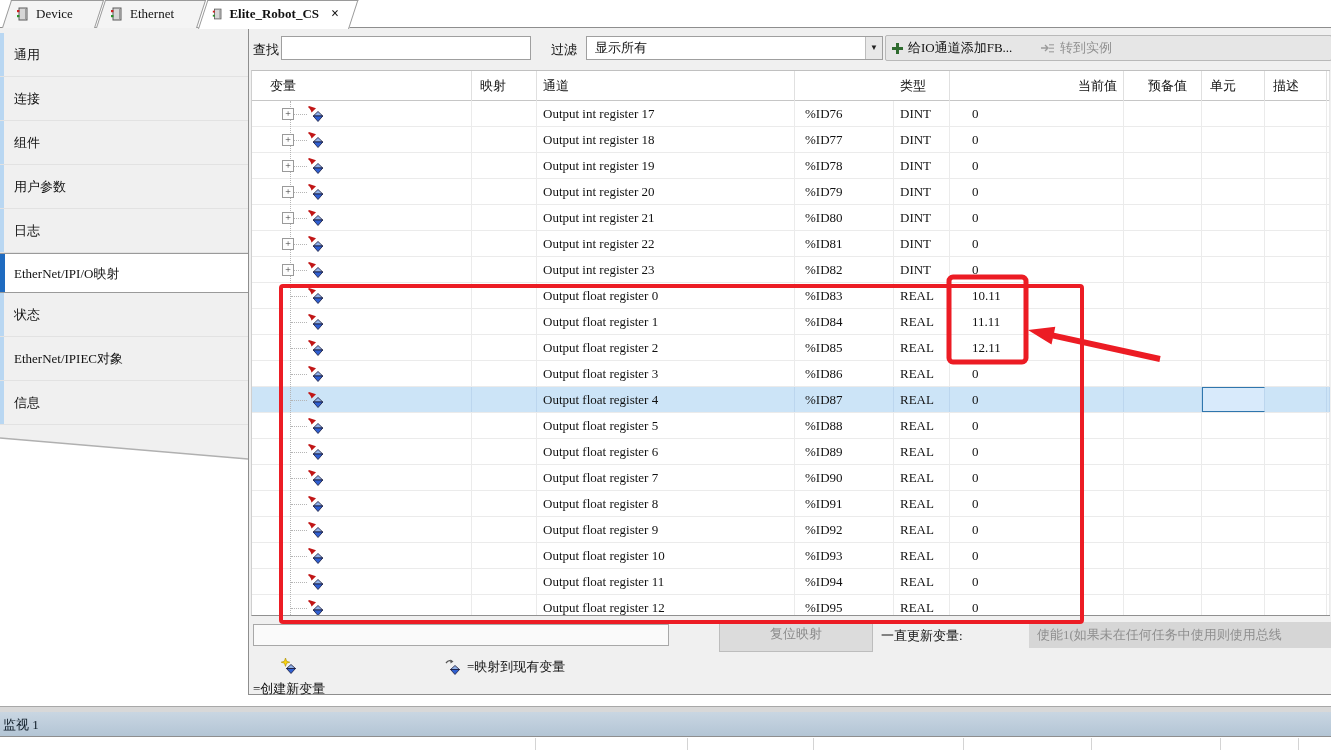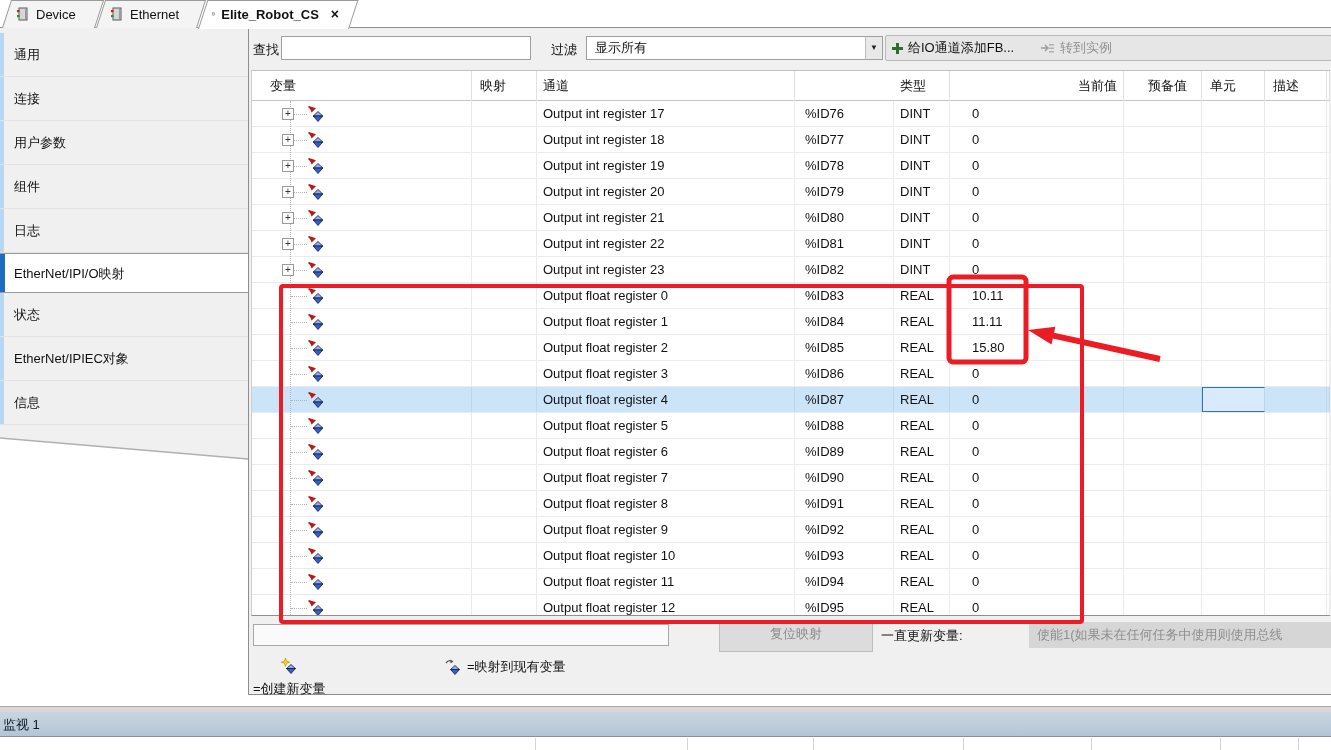--- a/index.html
+++ b/index.html
@@ -1,21 +1,21 @@
 <!DOCTYPE html>
 <html><head>
 <meta charset="utf-8">
 <style>
   :root{
     --red:#ec1c24; --sel:#cce4f7; --grid:#ebebeb; --panelgray:#f0f0f0;
     --border:#8e8e8e; --accent:#1f6bc0; --stripe:#b9d7f2;
   }
   *{box-sizing:border-box; margin:0; padding:0;}
   body{font-family:"Liberation Sans","DejaVu Sans",sans-serif; background:#fff;}
-  .screen{position:relative; width:1331px; height:750px; overflow:hidden; background:#fff; font-size:13px; color:#111;}
+  .screen{position:relative; width:1331px; height:750px; overflow:hidden; background:#fff; font-size:13px; color:#111;font-family:Liberation Serif, serif;}
 
   
   .tabbar{position:absolute; left:0; top:0; width:1331px; height:28px; border-bottom:1px solid var(--border); background:#fff;}
   .tab{position:absolute; top:0; height:28px;}
   .tab-bg{position:absolute; inset:0; background:#f4f4f4; border:1px solid #9a9a9a; border-bottom:none;
           transform:skewX(-18deg); transform-origin:0 100%;}
   .tab.active .tab-bg{background:#fff; height:29px;}
   .tab-inner{position:relative; display:flex; align-items:center; height:28px; padding:0 10px 0 14px; gap:6px;}
   .tab.active .tab-inner{font-weight:bold;}
   .tab-close{margin-left:6px; font-weight:bold; font-size:14px; line-height:1; cursor:default;}
@@ -142,25 +142,25 @@
     <div class="sidebar-items">
   <div class="side-item">
     <span class="side-label">通用</span>
   </div>
 
   <div class="side-item">
     <span class="side-label">连接</span>
   </div>
 
   <div class="side-item">
+    <span class="side-label">组件</span>
+  </div>
+
+  <div class="side-item">
     <span class="side-label">用户参数</span>
-  </div>
-
-  <div class="side-item">
-    <span class="side-label">组件</span>
   </div>
 
   <div class="side-item">
     <span class="side-label">日志</span>
   </div>
 
   <div class="side-item selected">
     <span class="side-label">EtherNet/IPI/O映射</span>
   </div>
 
@@ -431,21 +431,21 @@
         <path d="M0.5 0.5 L4.5 4.5" stroke="#c11616" stroke-width="1.4"></path>
         <polygon points="1,0 8,2.2 3.6,6.4" fill="#c11616"></polygon>
         <polygon points="10,5.5 14.8,10 5.2,10" fill="#8fb0e8" stroke="#1a1a3a" stroke-width="0.8"></polygon>
         <polygon points="5.2,10 14.8,10 10,15.5" fill="#2f5fd0" stroke="#1a1a3a" stroke-width="0.8"></polygon>
       </svg>
     </div>
     <div class="c-map"></div>
     <div class="c-chan">Output float register 2</div>
     <div class="c-addr">%ID85</div>
     <div class="c-type">REAL</div>
-    <div class="c-val">15.80</div>
+    <div class="c-val">12.11</div>
     <div class="c-prep"></div>
     <div class="c-unit"></div>
     <div class="c-desc"></div>
     <div class="c-fill"></div>
   </div>
 
   <div class="grid-row row">
     <div class="c-var">
       <span class="stub"></span>
 

